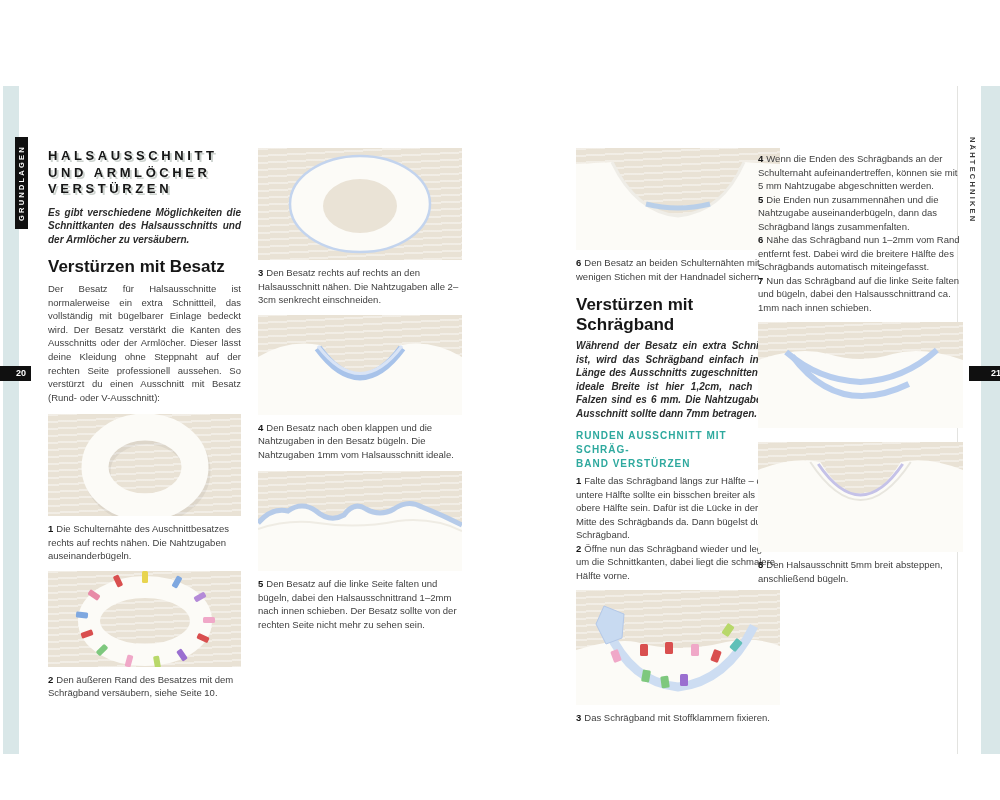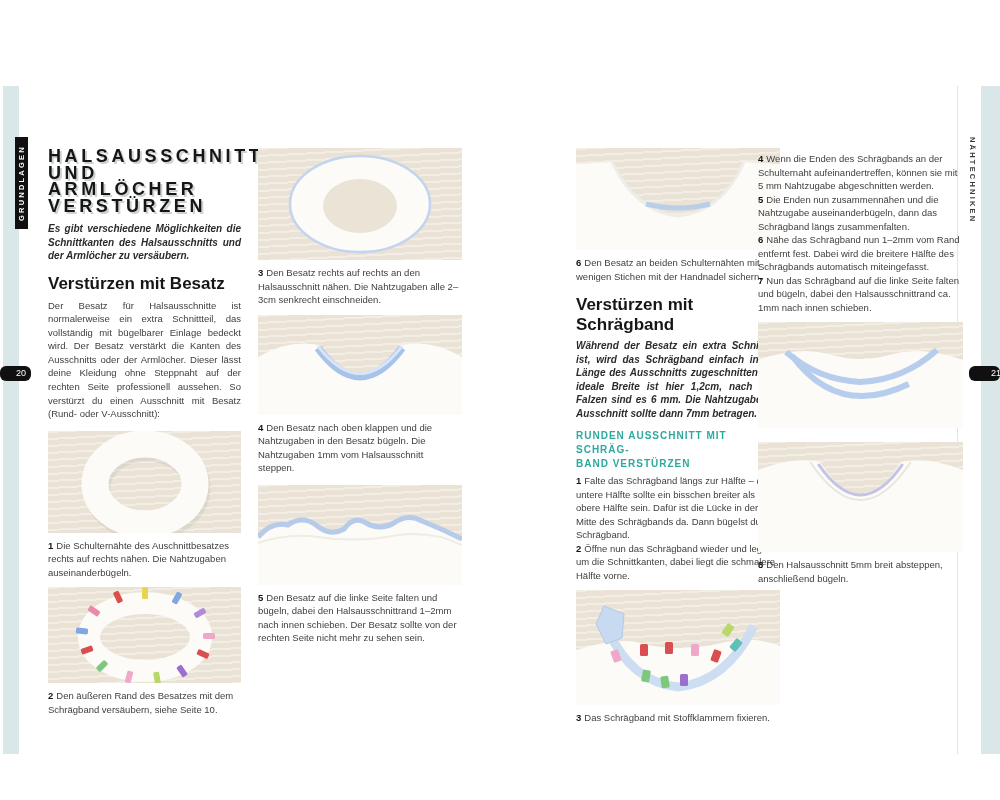--- a/index.html
+++ b/index.html
@@ -12,32 +12,32 @@
   .strip.right { left:981px; width:19px; }
   .page-edge { position:absolute; left:957px; top:86px; width:1px; height:668px; background:#e3e3e0; }
 
   
   .vtab { position:absolute; font-size:7.5px; letter-spacing:2.2px; font-weight:bold; }
   .vtab.black { left:15px; top:137px; width:13px; height:92px; background:#101010; color:#fff;
                 writing-mode:vertical-rl; transform:rotate(180deg); text-align:center; line-height:13px; }
   .vtab.plain { left:966px; top:137px; width:13px; height:110px; color:#3a3a3a;
                 writing-mode:vertical-rl; text-align:left; line-height:13px; }
   .pagenum { position:absolute; top:366px; height:15px; background:#101010; color:#fff;
-             font-size:9px; font-weight:normal; line-height:15px;border-radius:6px; }
+             font-size:9px; font-weight:bold; line-height:15px; }
   .pagenum.l { left:0; width:31px; text-align:right; padding-right:5px; }
   .pagenum.r { left:969px; width:31px; text-align:left; padding-left:22px; }
 
   
   .col { position:absolute; top:148px; }
   #col1 { left:48px;  width:193px; }
   #col2 { left:258px; width:204px; }
   #col3 { left:576px; width:204px; }
   #col4 { left:758px; width:205px; }
 
-  .title { font-size:18px; font-weight:bold; color:#161616; letter-spacing:3.6px; line-height:16.5px;
+  .title { font-size:13px; font-weight:bold; color:#161616; letter-spacing:3.6px; line-height:16.5px;
            text-shadow:2px 2px 0 rgba(196,203,199,0.85); }
   .lede  { margin-top:8px; font-size:10px; font-weight:bold; font-style:italic; color:#2b2b2b;
            line-height:13.5px; text-align:justify; }
   .subhead { margin-top:11px; font-size:17px; font-weight:bold; color:#161616; }
   .body  { margin-top:5px; font-size:9.5px; line-height:13.6px; color:#3e3e3e; text-align:justify; }
   .tealhead { margin-top:9px; font-size:10px; font-weight:bold; color:#2ea99e; letter-spacing:1px; line-height:14px; }
   .step { font-size:9.5px; line-height:13.5px; color:#3e3e3e; }
   .step b { color:#141414; padding-right:3px; }
   .caption { margin-top:6px; font-size:9.5px; line-height:13.5px; color:#3e3e3e; }
   .caption b { color:#141414; padding-right:3px; }
@@ -119,21 +119,21 @@
     </p>
 
     <div class="photo mt8" style="height:100px">
       <svg viewBox="0 0 204 100" preserveAspectRatio="none">
         <path d="M0,100 L0,42 Q30,24 62,30 Q102,92 142,30 Q174,24 204,42 L204,100 Z" fill="#fcfbf7"></path>
         <path d="M60,33 Q102,90 144,33" fill="none" stroke="#a8c3ea" stroke-width="8"></path>
         <path d="M60,31 Q102,86 144,31" fill="none" stroke="#d9e4f6" stroke-width="3"></path>
       </svg>
     </div>
     <p class="caption">
-      <b>4</b><span>Den Besatz nach oben klappen und die Nahtzugaben in den Besatz bügeln. Die Nahtzugaben 1mm vom Halsausschnitt steppen.</span>
+      <b>4</b><span>Den Besatz nach oben klappen und die Nahtzugaben in den Besatz bügeln. Die Nahtzugaben 1mm vom Halsausschnitt ideale.</span>
     </p>
 
     <div class="photo mt10" style="height:100px">
       <svg viewBox="0 0 204 100" preserveAspectRatio="none">
         <path d="M0,100 L0,52 Q14,36 30,40 Q44,30 58,40 Q72,52 86,44 Q96,30 108,38 Q122,46 136,38 Q150,28 164,36 Q184,44 204,54 L204,100 Z" fill="#fcfbf7"></path>
         <path d="M0,52 Q14,36 30,40 Q44,30 58,40 Q72,52 86,44 Q96,30 108,38 Q122,46 136,38 Q150,28 164,36 Q184,44 204,54" fill="none" stroke="#b6cbe9" stroke-width="5"></path>
         <path d="M0,58 Q30,48 60,52 Q100,58 140,50 Q175,46 204,60" fill="none" stroke="#efece4" stroke-width="2"></path>
       </svg>
     </div>
     <p class="caption">

